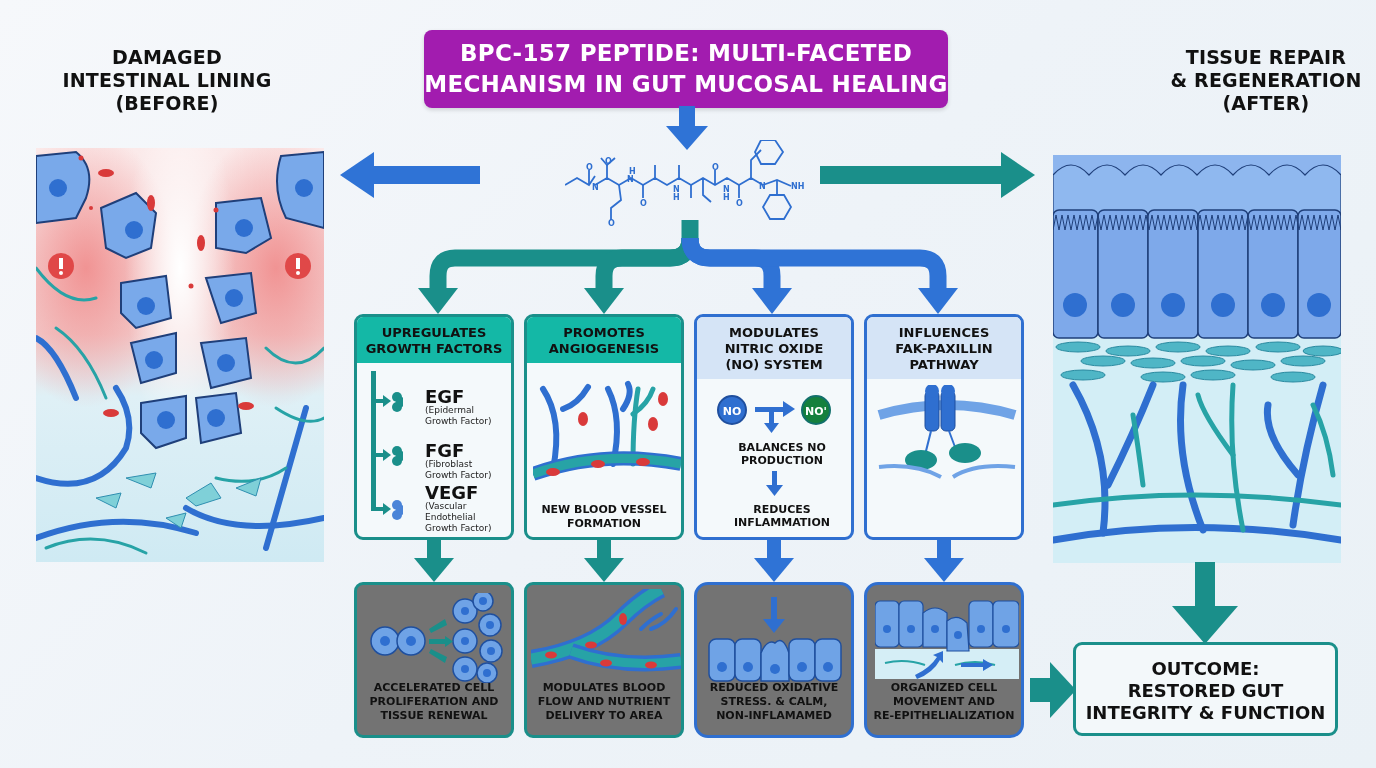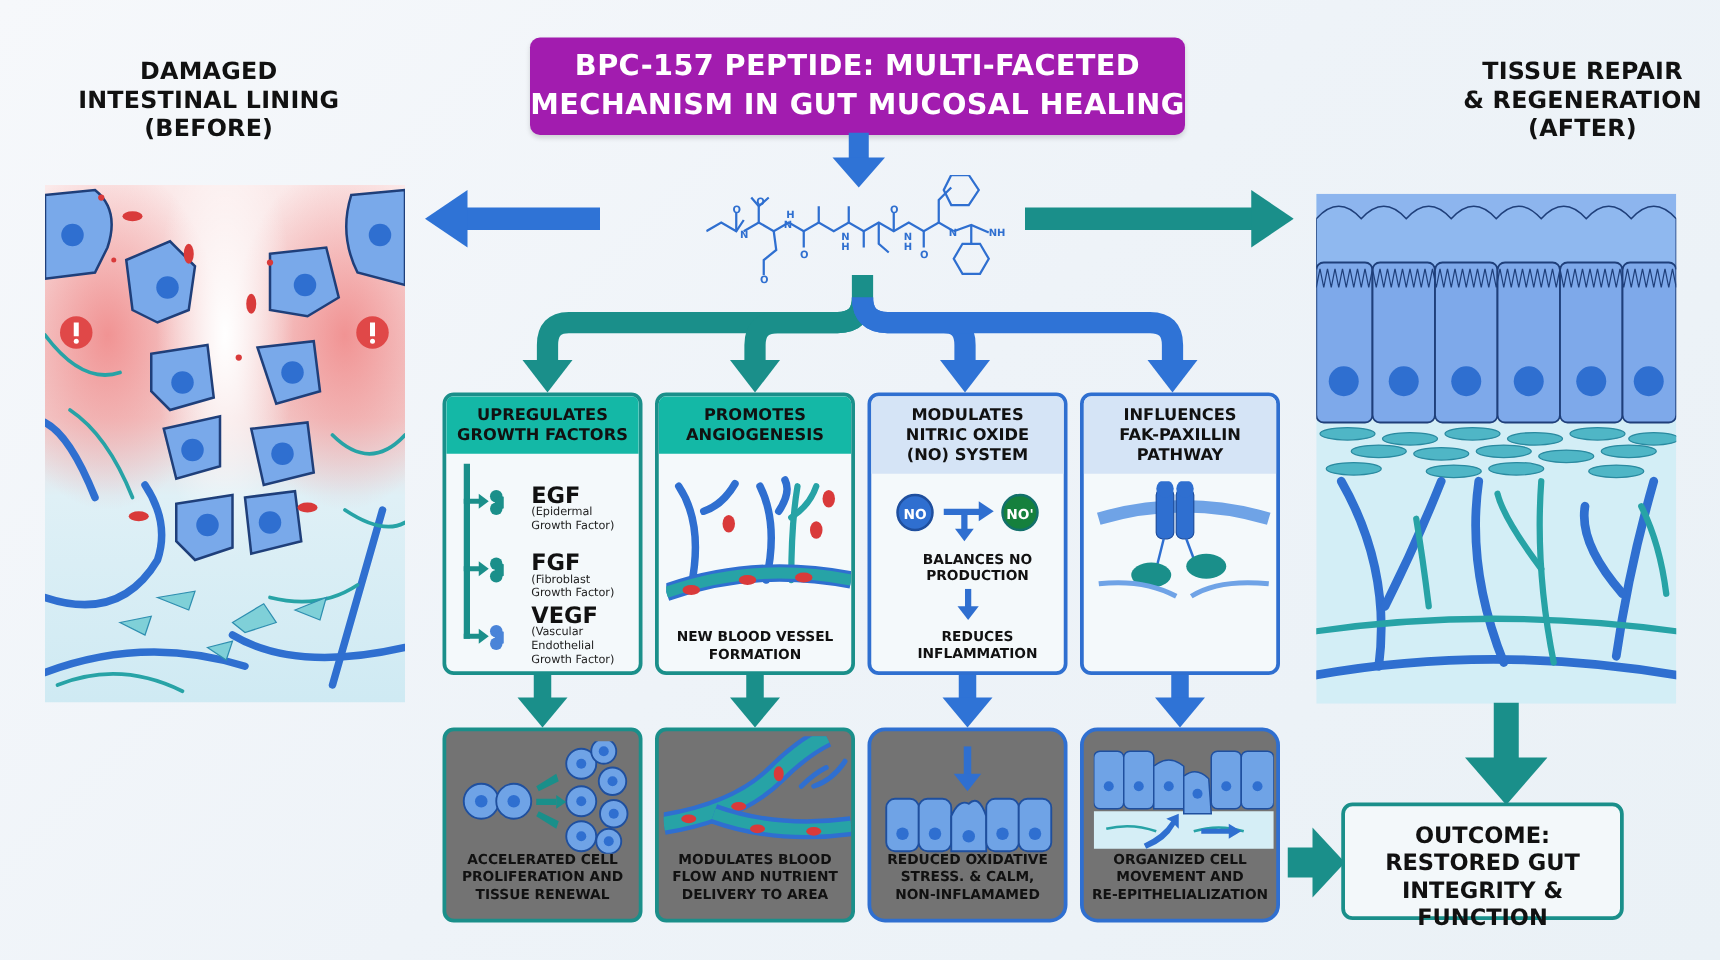--- a/index.html
+++ b/index.html
@@ -45,21 +45,21 @@
   .out-box.teal { border-color: #1a8f8a; }
   .out-box.blue { border-color: #2f6fd0; border-radius: 14px; }
   .out-text {
     position: absolute; left: 0; right: 0; bottom: 12px; text-align: center;
     font-weight: bold; font-size: 11px; line-height: 14px; color: #111;
   }
   .gf-row { position: absolute; left: 16px; }
   .gf-abbr { font-weight: bold; font-size: 18px; line-height: 16px; color: #111; }
   .gf-full { font-size: 9px; line-height: 11px; color: #222; }
   #outcome-box {
-    position: absolute; left: 1073px; top: 642px; width: 226px; height: 94px;
+    position: absolute; left: 1073px; top: 642px; width: 265px; height: 94px;
     border: 3px solid #1a8f8a; border-radius: 9px; background: #f3f8fa;
     text-align: center; font-weight: bold; font-size: 18px; line-height: 22px;
     padding-top: 13px; color: #111;
   }
   .no-circle {
     position: absolute; width: 30px; height: 30px; border-radius: 50%;
     color: #fff; font-weight: bold; font-size: 11px; line-height: 30px; text-align: center;
   }
   .small-label {
     position: absolute; left: 16px; right: 0; text-align: center;

